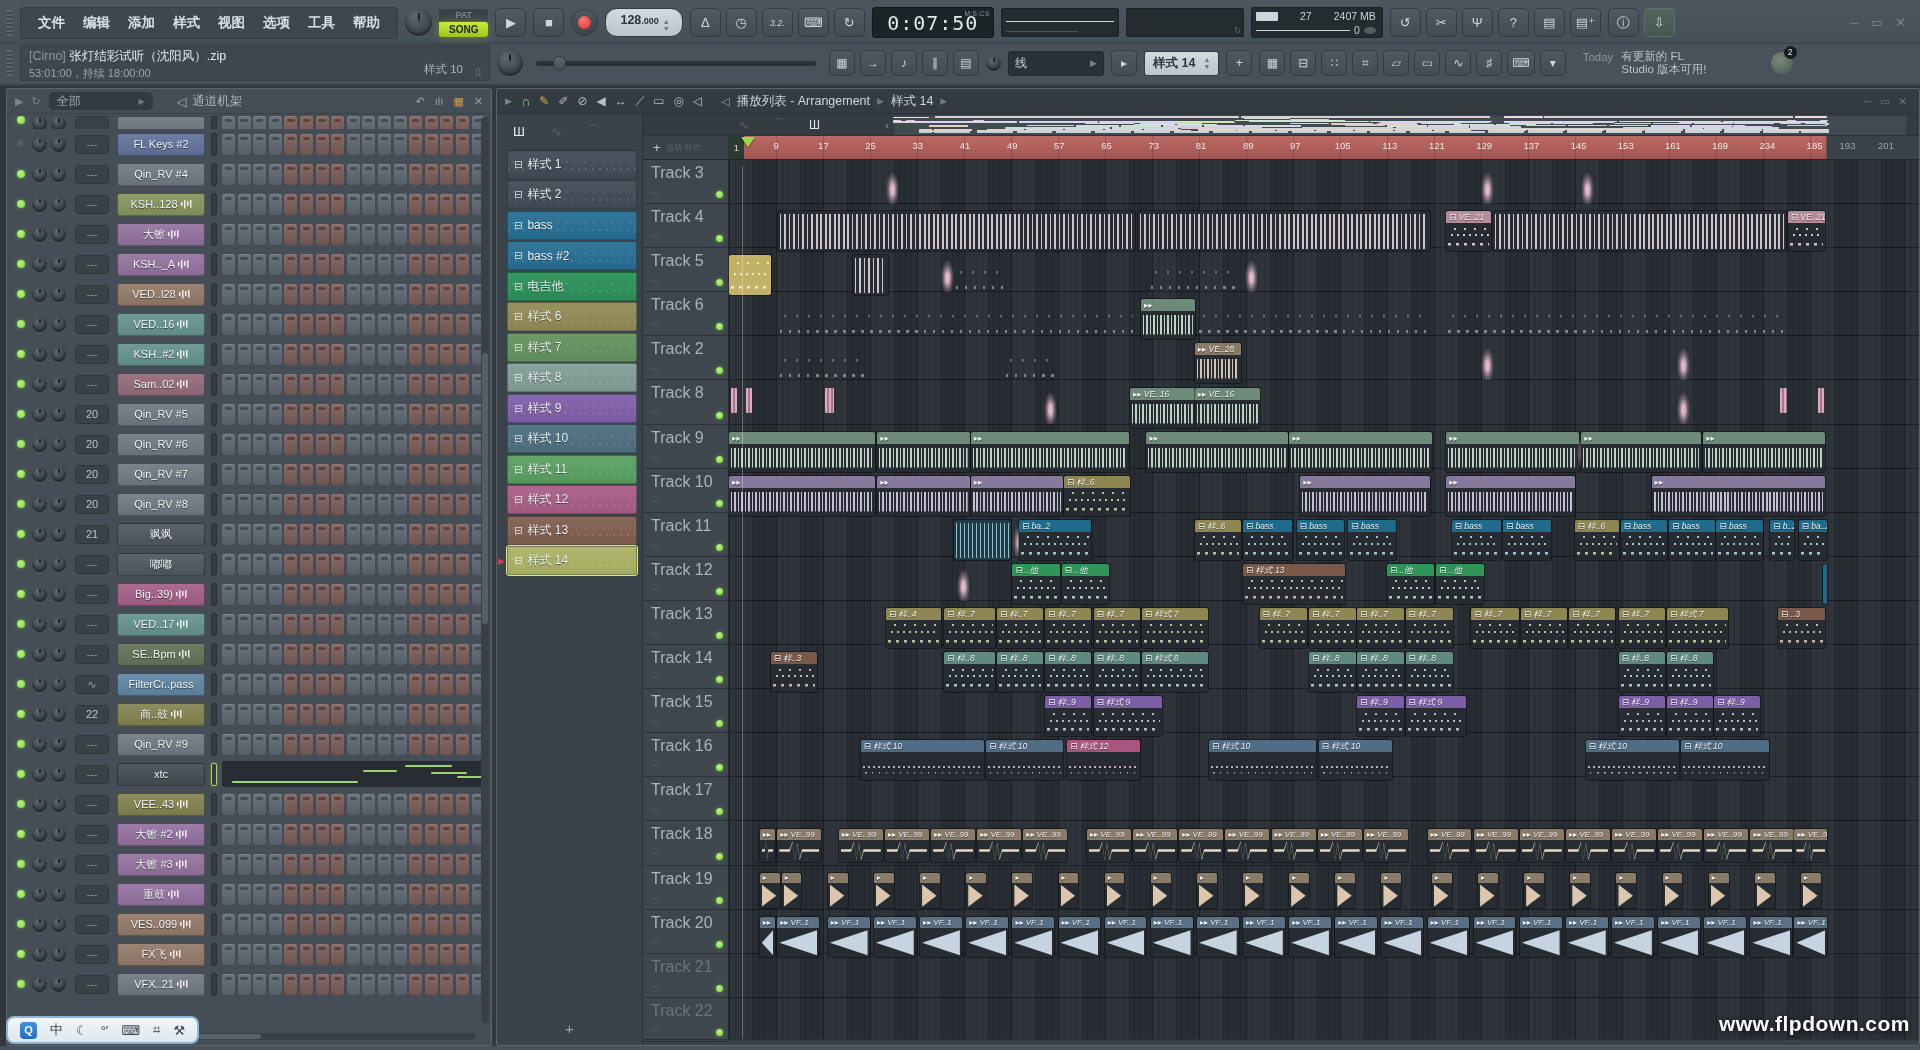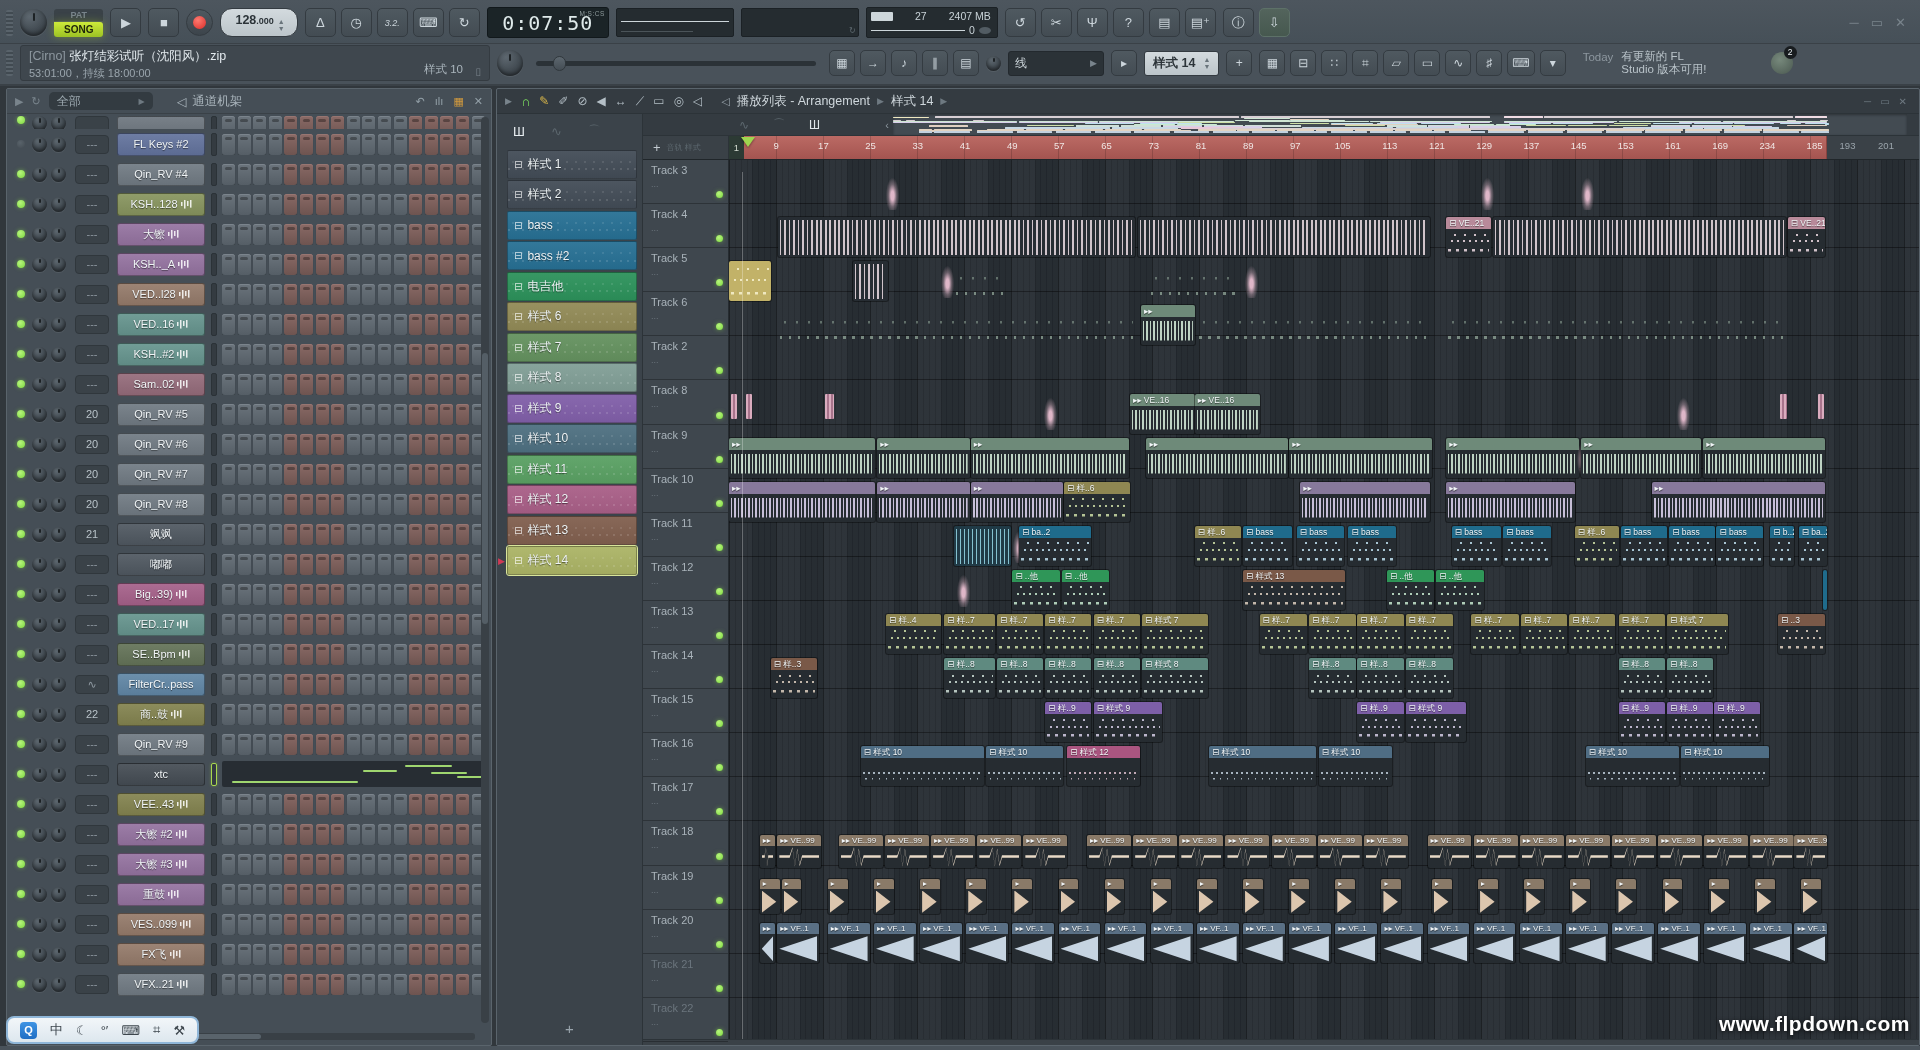--- a/index.html
+++ b/index.html
@@ -146,31 +146,31 @@
   .rul-red { width:92.3%; position:relative; background:linear-gradient(180deg,#bb6a64,#a45450); border-right:1px solid #8a4440;
     background-image:repeating-linear-gradient(90deg, rgba(0,0,0,.16) 0 1px, transparent 1px 47px),linear-gradient(180deg,#bb6a64,#a45450);}
   .rul-red .one { position:absolute; left:0; top:0; bottom:0; width:15px; background:#2c3a34; color:#d2dad0; font-size:9.5px; text-align:center; line-height:23px;}
   .rul-red .marker { position:absolute; left:1.1%; top:1px; width:0; height:0; border-left:7px solid transparent; border-right:7px solid transparent; border-top:10px solid #9fd64f; filter:drop-shadow(0 1px 1px rgba(0,0,0,.4));}
   .rnum { position:absolute; top:4px; transform:translateX(-50%); color:#f0e6e4; font-size:9.5px;}
   .rul-tail { flex:1; position:relative; background:#3a4147;}
   .rul-tail .rnum { color:#9aa4ab;}
   .pl-body { flex:1; display:flex; min-height:0; position:relative;}
   .pl-headers { width:86px; background:#3f474e; border-right:1px solid #262c31; position:relative; z-index:2;}
   .tr-head { height:44.1px; position:relative; border-bottom:1px solid rgba(0,0,0,.28); padding:4px 0 0 8px;}
-  .tr-head .nm { color:#a9b3ba; font-size:11px;}
+  .tr-head .nm { color:#a9b3ba; font-size:16px;}
   .tr-head.dim .nm { color:#6b757d;}
   .tr-head .dots { color:#6b757d; font-size:9px; margin-top:3px;}
   .tr-head .led { position:absolute; right:5px; bottom:5px; width:7px; height:7px;}
   .lanes { flex:1; position:relative; overflow:hidden; background-color:#292f35;
     background-image:
       repeating-linear-gradient(90deg, rgba(255,255,255,.022) 0 23.5px, rgba(0,0,0,.05) 23.5px 47px),
       repeating-linear-gradient(90deg, rgba(0,0,0,.33) 0 1px, transparent 1px 47px),
       repeating-linear-gradient(90deg, rgba(0,0,0,.14) 0 1px, transparent 1px 5.875px),
       repeating-linear-gradient(180deg, transparent 0 43.1px, rgba(0,0,0,.42) 43.1px 44.1px);}
-  .loop { position:absolute; left:0; top:12px; bottom:0; width:92.3%; }
+  .loop { position:absolute; left:0; top:6px; bottom:0; width:92.3%;font-style:italic; }
   .playhead { position:absolute; left:1.15%; top:0; bottom:0; width:1px; background:rgba(255,255,255,.28); z-index:5;}
   .pl-row { position:absolute; left:0; width:100%; height:44.1px;}
 
   .clip { position:absolute; top:1px; bottom:3px; background:#262c31; border-radius:2px; box-shadow:0 0 0 1px rgba(0,0,0,.4); overflow:hidden;}
   .clip .hd { height:12px; font-size:8.5px; line-height:12px; color:#f1f5f7; padding:0 3px; white-space:nowrap; overflow:hidden; text-shadow:0 1px 1px rgba(0,0,0,.55); display:flex; gap:2px; align-items:center;}
   .clip .bd { position:absolute; left:2px; right:2px; top:13px; bottom:2px;}
   .bd.notes { background-image:repeating-linear-gradient(90deg, currentColor 0 3px, transparent 3px 8px),repeating-linear-gradient(90deg, currentColor 0 2px, transparent 2px 6px),repeating-linear-gradient(90deg, currentColor 0 2px, transparent 2px 10px);
     background-size:100% 2.5px,100% 2px,100% 2px; background-position:0 85%,3px 45%,6px 15%; background-repeat:no-repeat; opacity:.85;}
   .bd.wave { background-image:repeating-linear-gradient(90deg, currentColor 0 1.5px, transparent 1.5px 3.5px); background-size:100% 78%; background-position:50% 55%; background-repeat:no-repeat; opacity:.9;}
   .bd.scr { background-image:repeating-linear-gradient(90deg, currentColor 0 2px, transparent 2px 5px),repeating-linear-gradient(90deg, currentColor 0 1.5px, transparent 1.5px 7px);
@@ -207,20 +207,30 @@
   .taskbar .q { width:17px; height:17px; background:linear-gradient(#3f94e4,#1f6ec4); border-radius:4px; color:#fff; font-size:11px; font-weight:bold; text-align:center; line-height:17px;}
   .watermark { position:absolute; right:10px; bottom:14px; color:#ffffff; font-size:21px; font-weight:bold; letter-spacing:.5px; text-shadow:0 1px 4px rgba(0,0,0,.75); z-index:30;}
 </style>
 </head>
 <body>
 
 <div id="app">
 
   <div class="row1">
     <span class="grip"></span>
+    <div class="menubox" id="menu-bar">
+        <span class="menu-item">文件</span>
+        <span class="menu-item">编辑</span>
+        <span class="menu-item">添加</span>
+        <span class="menu-item">样式</span>
+        <span class="menu-item">视图</span>
+        <span class="menu-item">选项</span>
+        <span class="menu-item">工具</span>
+        <span class="menu-item">帮助</span>
+      </div>
     <div class="knob big"></div>
     <div class="patsong">
       <span class="ps-pat">PAT</span>
       <span class="ps-song">SONG</span>
     </div>
     <button class="tbtn">
         <span>▶</span>
       </button>
     <button class="tbtn">
         <span>■</span>
@@ -1734,20 +1744,38 @@
                       <div class="hd" style="background: rgb(110, 138, 121);">▸▸ </div>
                       <div class="bd wave" style="color: rgb(207, 230, 212);"></div>
                     </div>
                     <div class="clip dots" style="left: 42.6%; width: 21.2%;">
                       <div class="bd"></div>
                     </div>
                     <div class="clip dots" style="left: 65.3%; width: 30.9%;">
                       <div class="bd"></div>
                     </div>
                   </div>
+                  <div class="pl-row" style="top: 176.4px;">
+                    <div class="clip dots" style="left: 4.5%; width: 8%;">
+                      <div class="bd"></div>
+                    </div>
+                    <div class="clip dots" style="left: 25%; width: 5%;">
+                      <div class="bd"></div>
+                    </div>
+                    <div class="clip audio" style="left: 42.4%; width: 4.2%;">
+                      <div class="hd" style="background: rgb(138, 122, 104);">▸▸ VE..28</div>
+                      <div class="bd wave" style="color: rgb(226, 212, 194);"></div>
+                    </div>
+                    <div class="clip spike" style="left: 68.5%; width: 1%;">
+                      <div class="bd"></div>
+                    </div>
+                    <div class="clip spike" style="left: 86.3%; width: 1%;">
+                      <div class="bd"></div>
+                    </div>
+                  </div>
                   <div class="pl-row" style="top: 220.5px;">
                     <div class="clip pinkbar" style="left: 0%; width: 0.9%;">
                       <div class="bd"></div>
                     </div>
                     <div class="clip pinkbar" style="left: 1.4%; width: 0.9%;">
                       <div class="bd"></div>
                     </div>
                     <div class="clip pinkbar" style="left: 8.6%; width: 1.1%;">
                       <div class="bd"></div>
                     </div>

